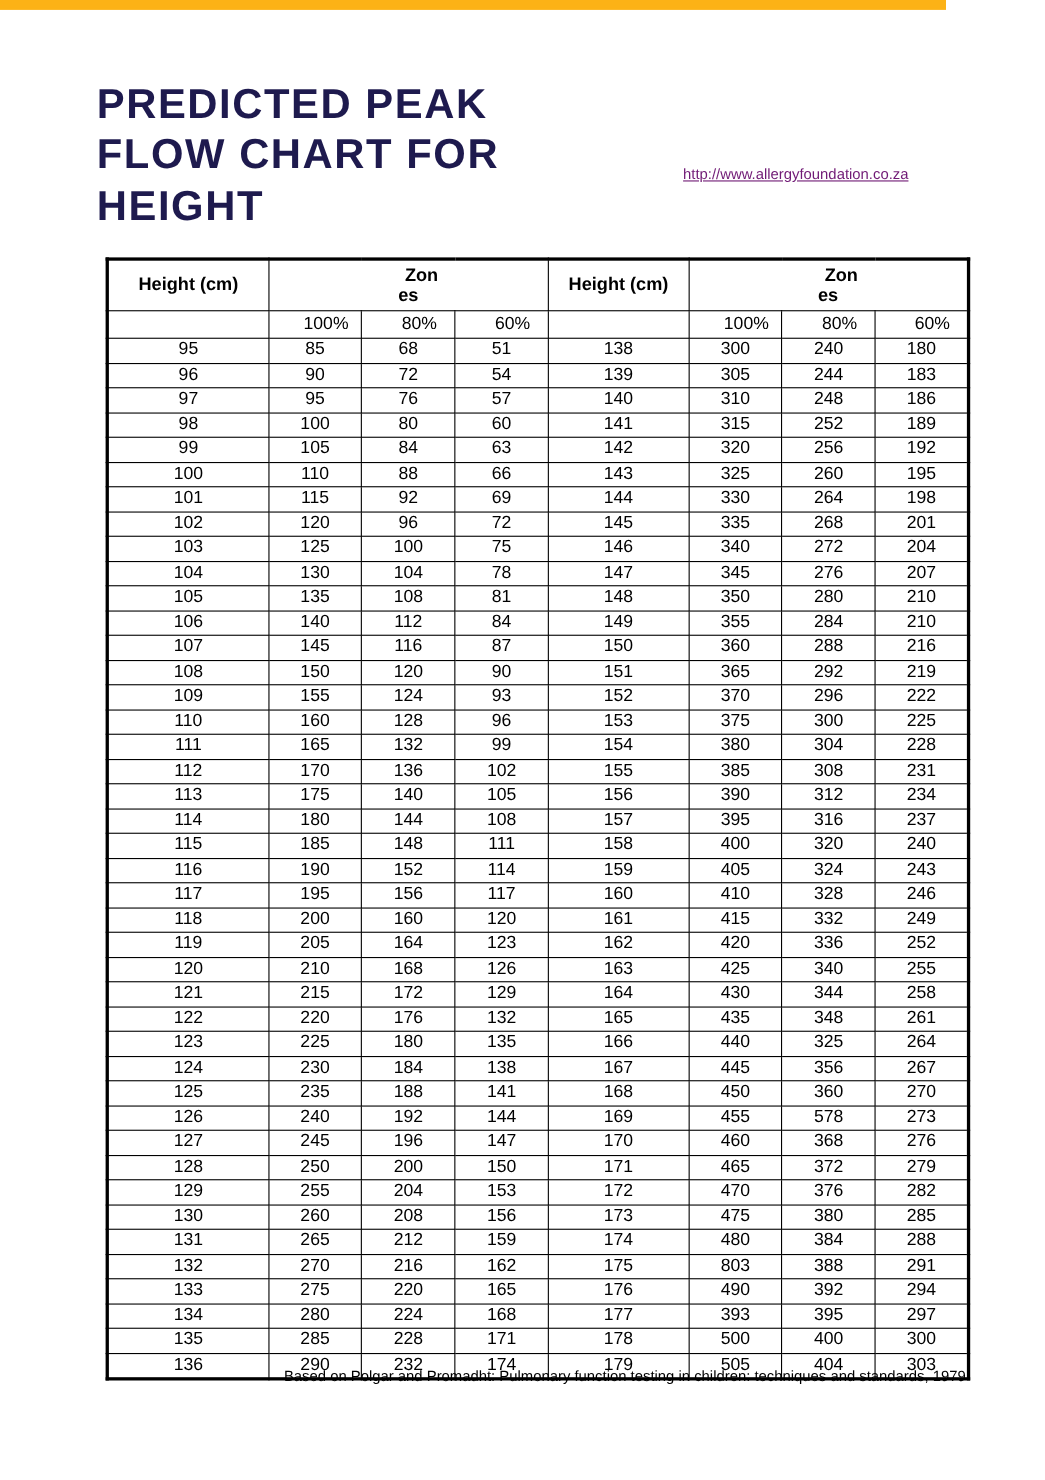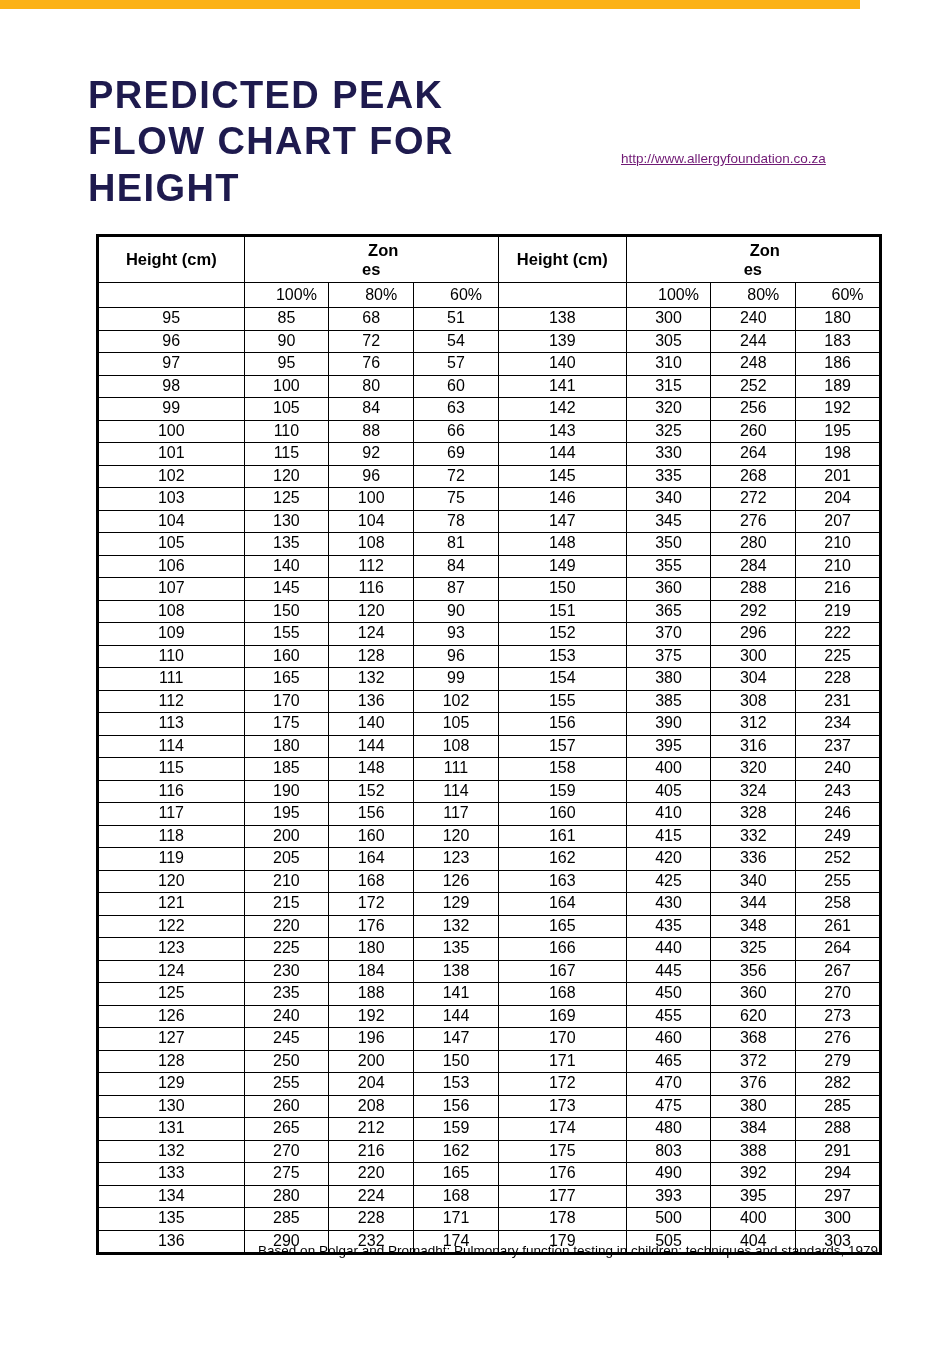--- a/index.html
+++ b/index.html
@@ -485,21 +485,21 @@
             <td class="val zo">360</td>
             <td class="val zr">270</td>
           </tr>
           <tr>
             <td class="hval">126</td>
             <td class="val zg">240</td>
             <td class="val zo">192</td>
             <td class="val zr">144</td>
             <td class="hval thickleft">169</td>
             <td class="val zg">455</td>
-            <td class="val zo">620</td>
+            <td class="val zo">578</td>
             <td class="val zr">273</td>
           </tr>
           <tr>
             <td class="hval">127</td>
             <td class="val zg">245</td>
             <td class="val zo">196</td>
             <td class="val zr">147</td>
             <td class="hval thickleft">170</td>
             <td class="val zg">460</td>
             <td class="val zo">368</td>

